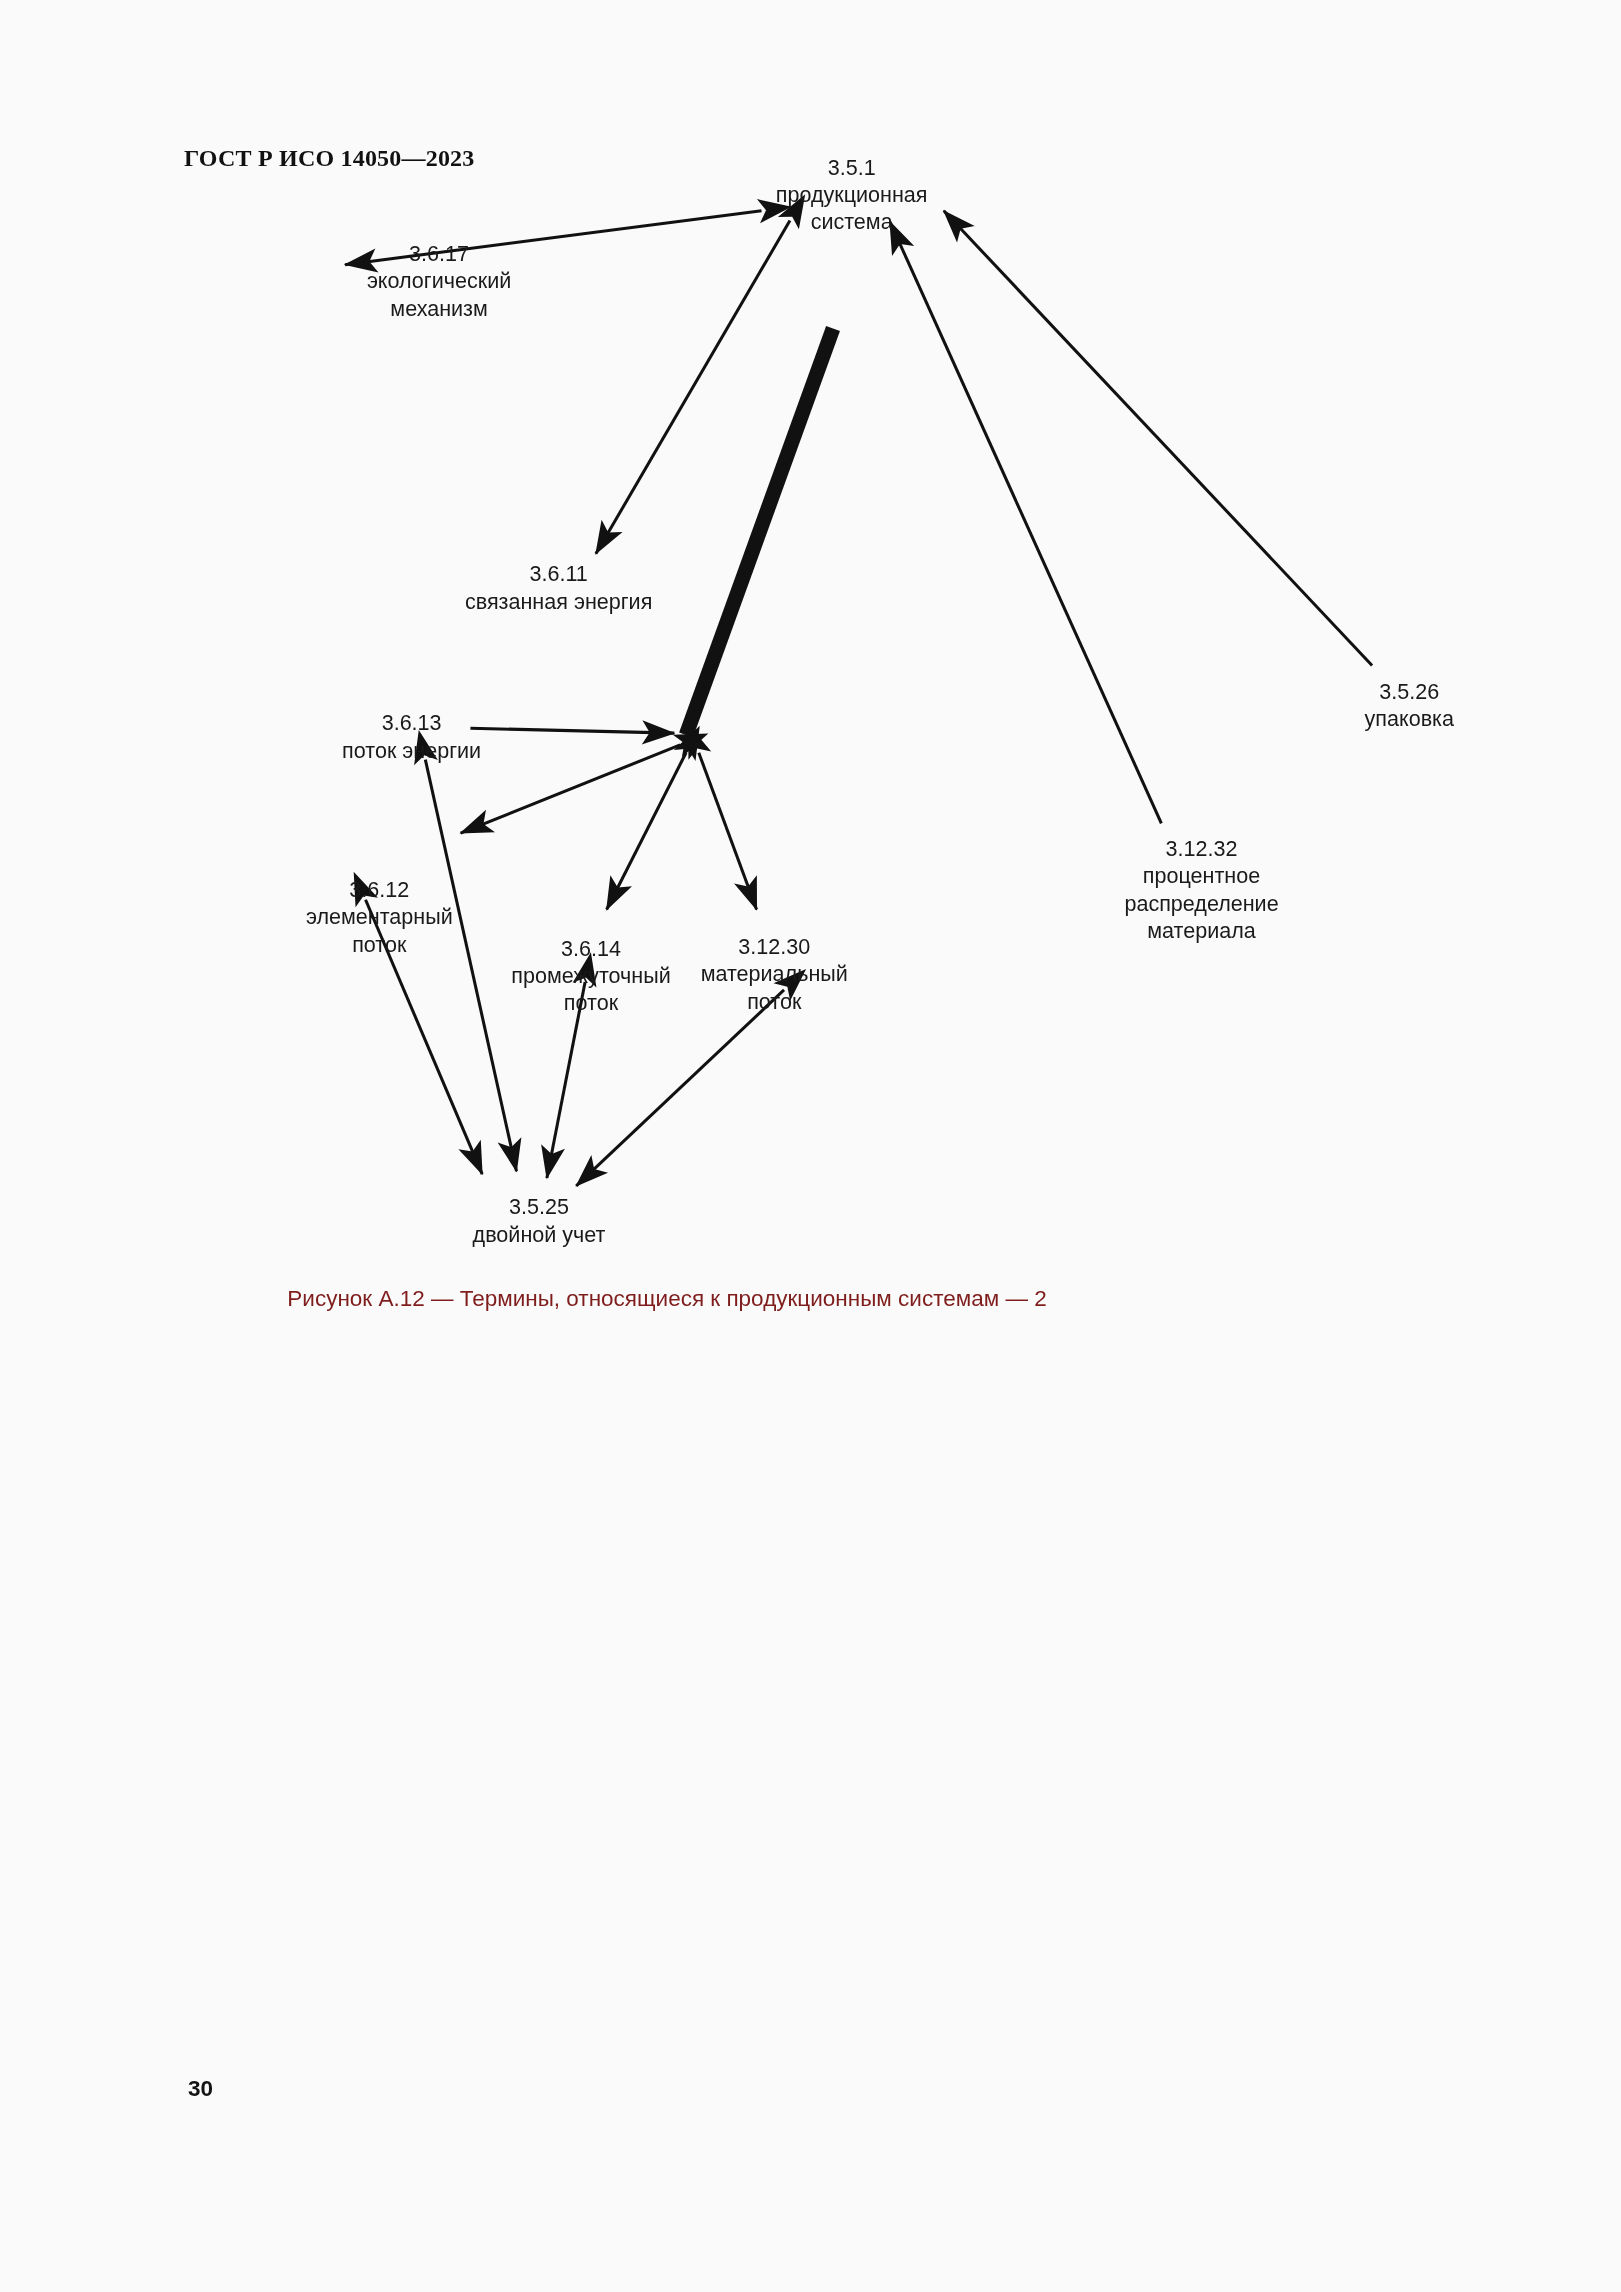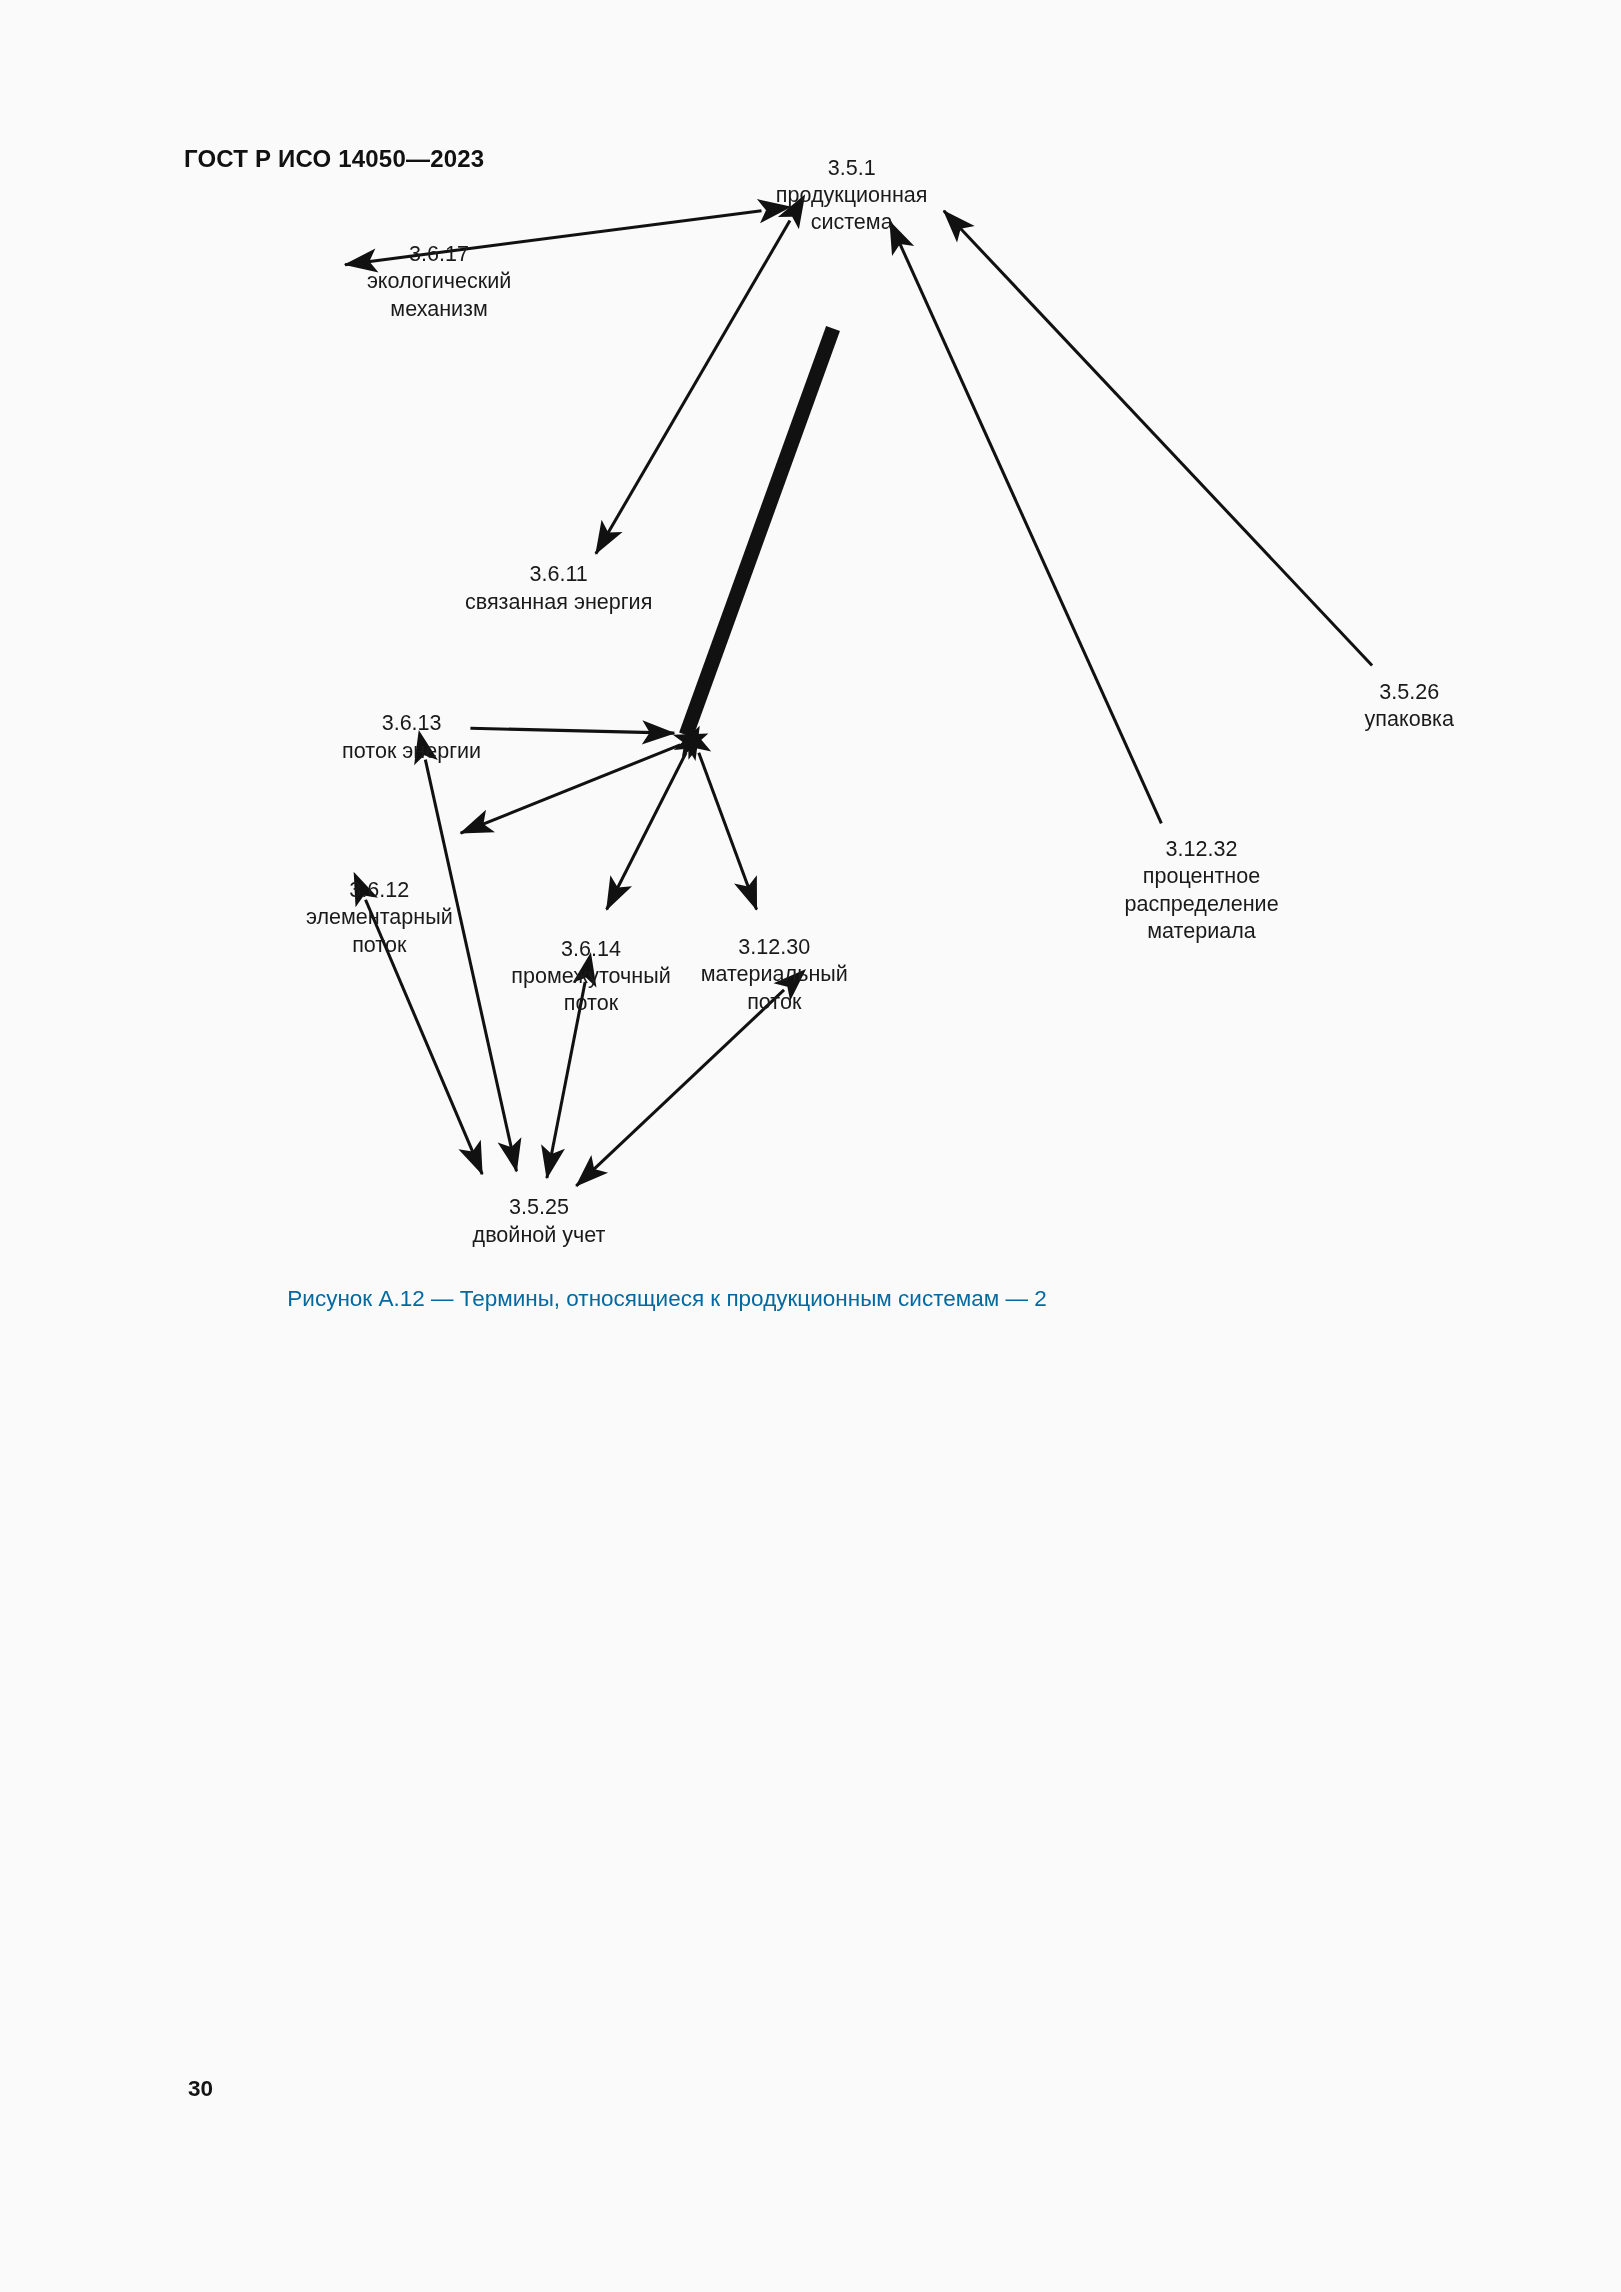--- a/index.html
+++ b/index.html
@@ -22,20 +22,21 @@
   }
   .doc-header {
     position: absolute;
     left: 184px;
     top: 145px;
     font-size: 24px;
     font-weight: bold;
     letter-spacing: 0.2px;
     color: #111111;
     white-space: nowrap;
+    font-family: Liberation Serif, serif;
   }
   .figure-wrap {
     position: absolute;
     left: 0;
     top: 186px;
     width: 1621px;
     height: 1108px;
   }
   svg.diagram {
     position: absolute;
@@ -52,21 +53,21 @@
     text-anchor: middle;
     dominant-baseline: alphabetic;
   }
   .figure-caption {
     position: absolute;
     left: 0;
     top: 1286px;
     width: 1334px;
     text-align: center;
     font-size: 22.5px;
-    color: #0369a1;
+    color: #7f1d1d;
   }
   .page-number {
     position: absolute;
     left: 188px;
     top: 2076px;
     font-size: 22.5px;
     color: #141414;
     font-weight: bold;
   }
   .edge-line {

